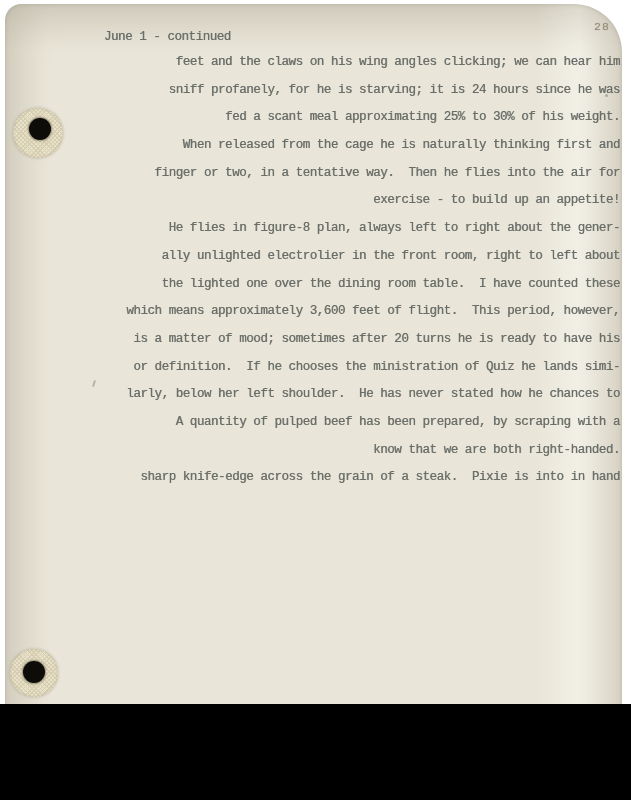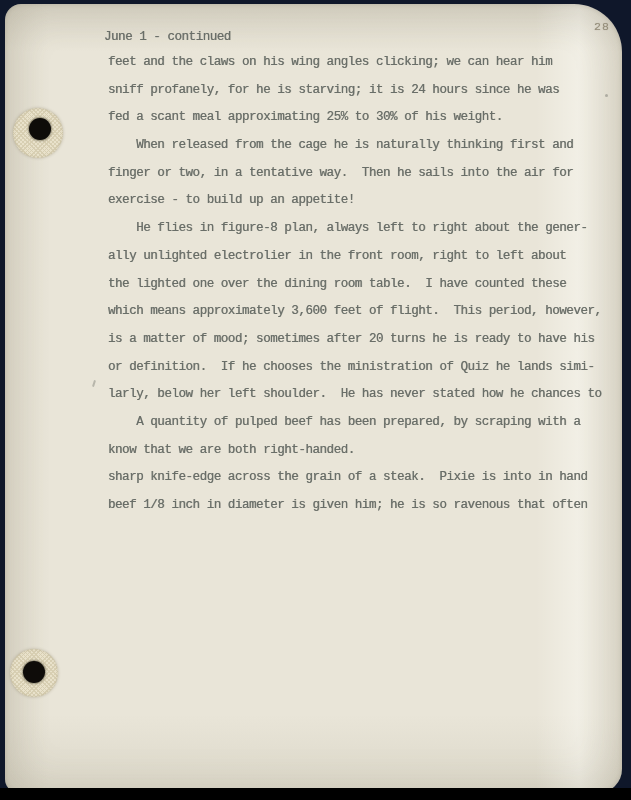--- a/index.html
+++ b/index.html
@@ -1,20 +1,20 @@
 <!DOCTYPE html>
 <html style="--paper: #e9e5d8; --ink: #696e68; --pageNum: #968f7c;"><head>
 <meta charset="utf-8">
 <style>
   html, body { margin: 0; padding: 0; background: #000; }
   .scan {
     position: relative;
     width: 631px;
-    height: 788px;
-    background: #0f172a;
+    height: 704px;
+    background: #ffffff;
     overflow: hidden;
     font-family: "Liberation Mono", "DejaVu Sans Mono", monospace;
   }
   .paper {
     position: absolute;
     left: 5px; top: 4px;
     width: 617px; height: 789px;
     background:
       linear-gradient(90deg, rgba(186,181,162,0.28) 0%, rgba(0,0,0,0) 7%, rgba(0,0,0,0) 86%, rgba(255,255,250,0.40) 93%, rgba(205,200,184,0.30) 100%),
       linear-gradient(180deg, rgba(178,174,156,0.30) 0%, rgba(0,0,0,0) 6%, rgba(0,0,0,0) 90%, rgba(188,184,166,0.30) 100%),
@@ -46,20 +46,21 @@
     width: 512px;
   }
   .typed-lines .line {
     font-size: 12.5px;
     letter-spacing: -0.45px;
     line-height: 27.7px;
     height: 27.7px;
     color: var(--ink, #696e68);
     text-shadow: 0.4px 0.4px 0.6px rgba(105,110,104,0.55), -0.3px 0 0.5px rgba(105,110,104,0.30);
     white-space: pre;
+    text-align: right;
   }
   .punch {
     position: absolute;
     border-radius: 50%;
     background:
       repeating-linear-gradient(45deg, rgba(214,205,176,0.9) 0 1px, rgba(0,0,0,0) 1px 3px),
       repeating-linear-gradient(-45deg, rgba(214,205,176,0.9) 0 1px, rgba(0,0,0,0) 1px 3px),
       #e9e2cb;
     box-shadow: 0 0 3px rgba(130,120,92,0.45), inset 0 0 3px rgba(150,140,110,0.35);
   }
@@ -106,27 +107,26 @@
   </div>
 
   <div class="heading">June 1 - continued</div>
   <div class="page-number">28</div>
 
   <div class="typed-lines" id="typed-lines">
       <div class="line">feet and the claws on his wing angles clicking; we can hear him</div>
       <div class="line">sniff profanely, for he is starving; it is 24 hours since he was</div>
       <div class="line">fed a scant meal approximating 25% to 30% of his weight.</div>
       <div class="line">    When released from the cage he is naturally thinking first and</div>
-      <div class="line">finger or two, in a tentative way.  Then he sails into the air for</div>
+      <div class="line">finger or two, in a tentative way.  Then he flies into the air for</div>
       <div class="line">exercise - to build up an appetite!</div>
       <div class="line">    He flies in figure-8 plan, always left to right about the gener-</div>
       <div class="line">ally unlighted electrolier in the front room, right to left about</div>
       <div class="line">the lighted one over the dining room table.  I have counted these</div>
       <div class="line">which means approximately 3,600 feet of flight.  This period, however,</div>
       <div class="line">is a matter of mood; sometimes after 20 turns he is ready to have his</div>
       <div class="line">or definition.  If he chooses the ministration of Quiz he lands simi-</div>
       <div class="line">larly, below her left shoulder.  He has never stated how he chances to</div>
       <div class="line">    A quantity of pulped beef has been prepared, by scraping with a</div>
       <div class="line">know that we are both right-handed.</div>
       <div class="line">sharp knife-edge across the grain of a steak.  Pixie is into in hand</div>
-      <div class="line">beef 1/8 inch in diameter is given him; he is so ravenous that often</div>
     </div>
 </div>
 
 </body></html>

